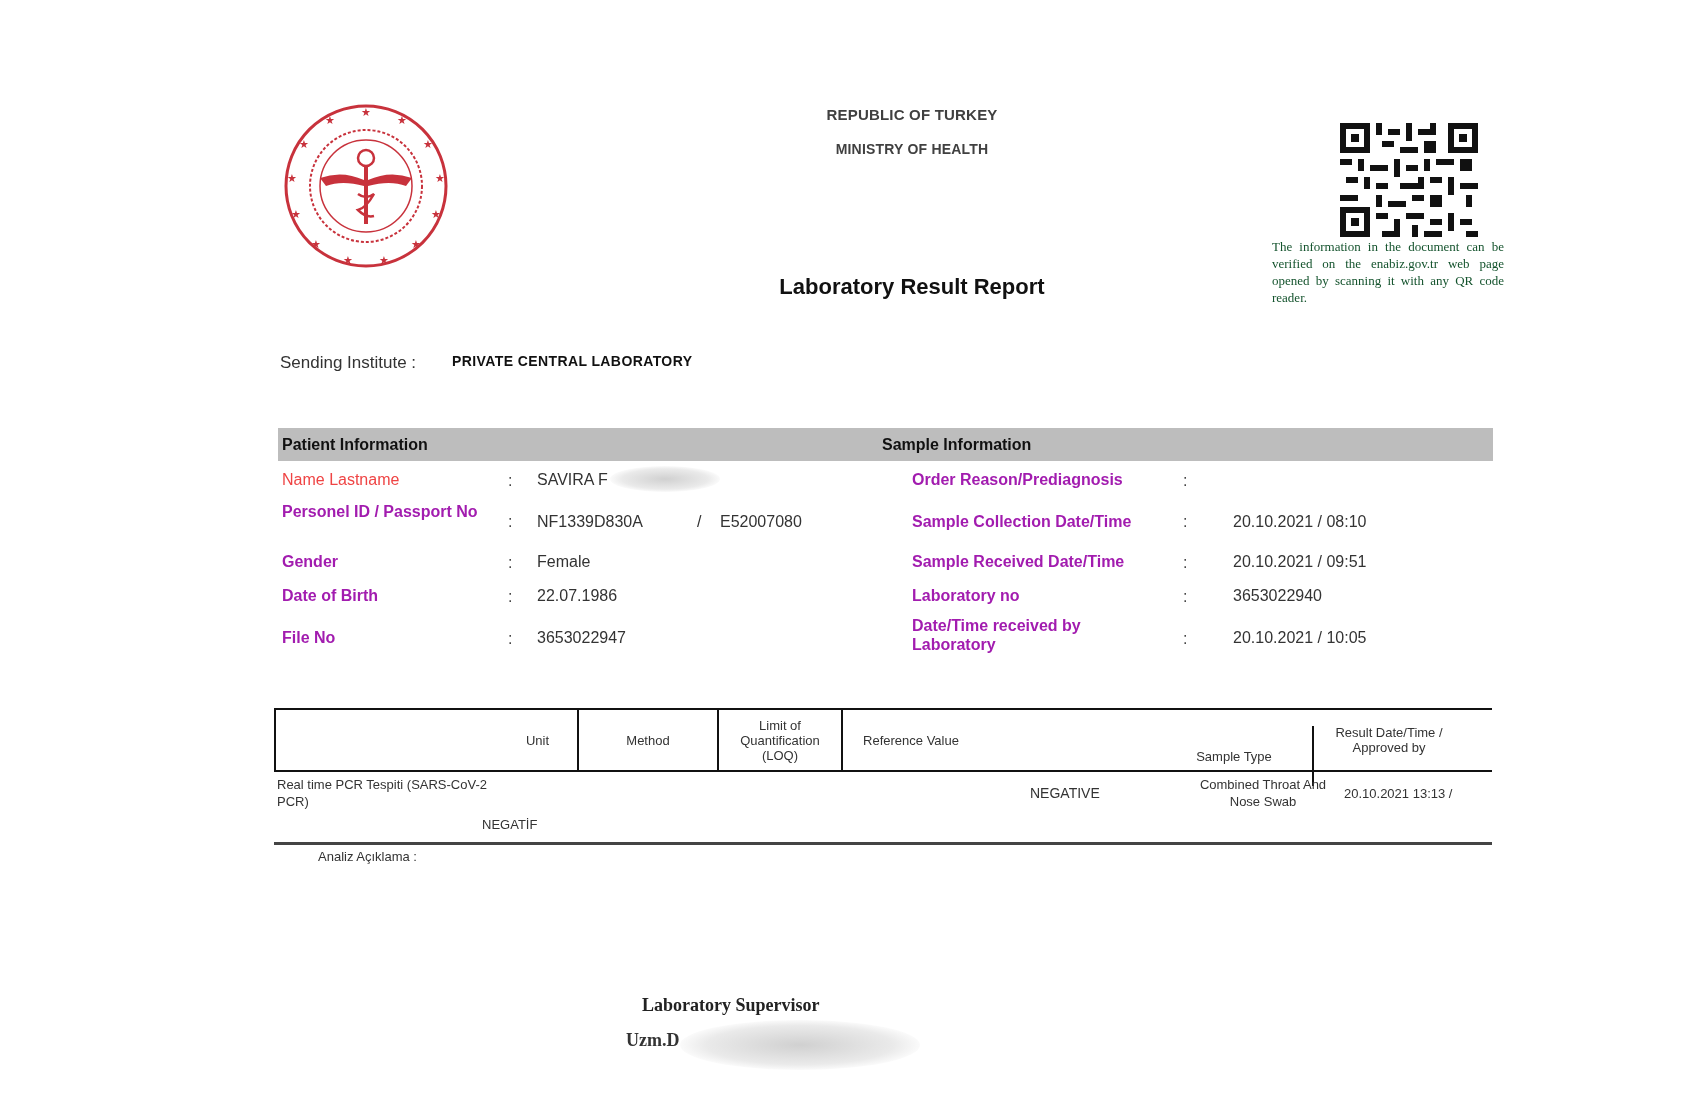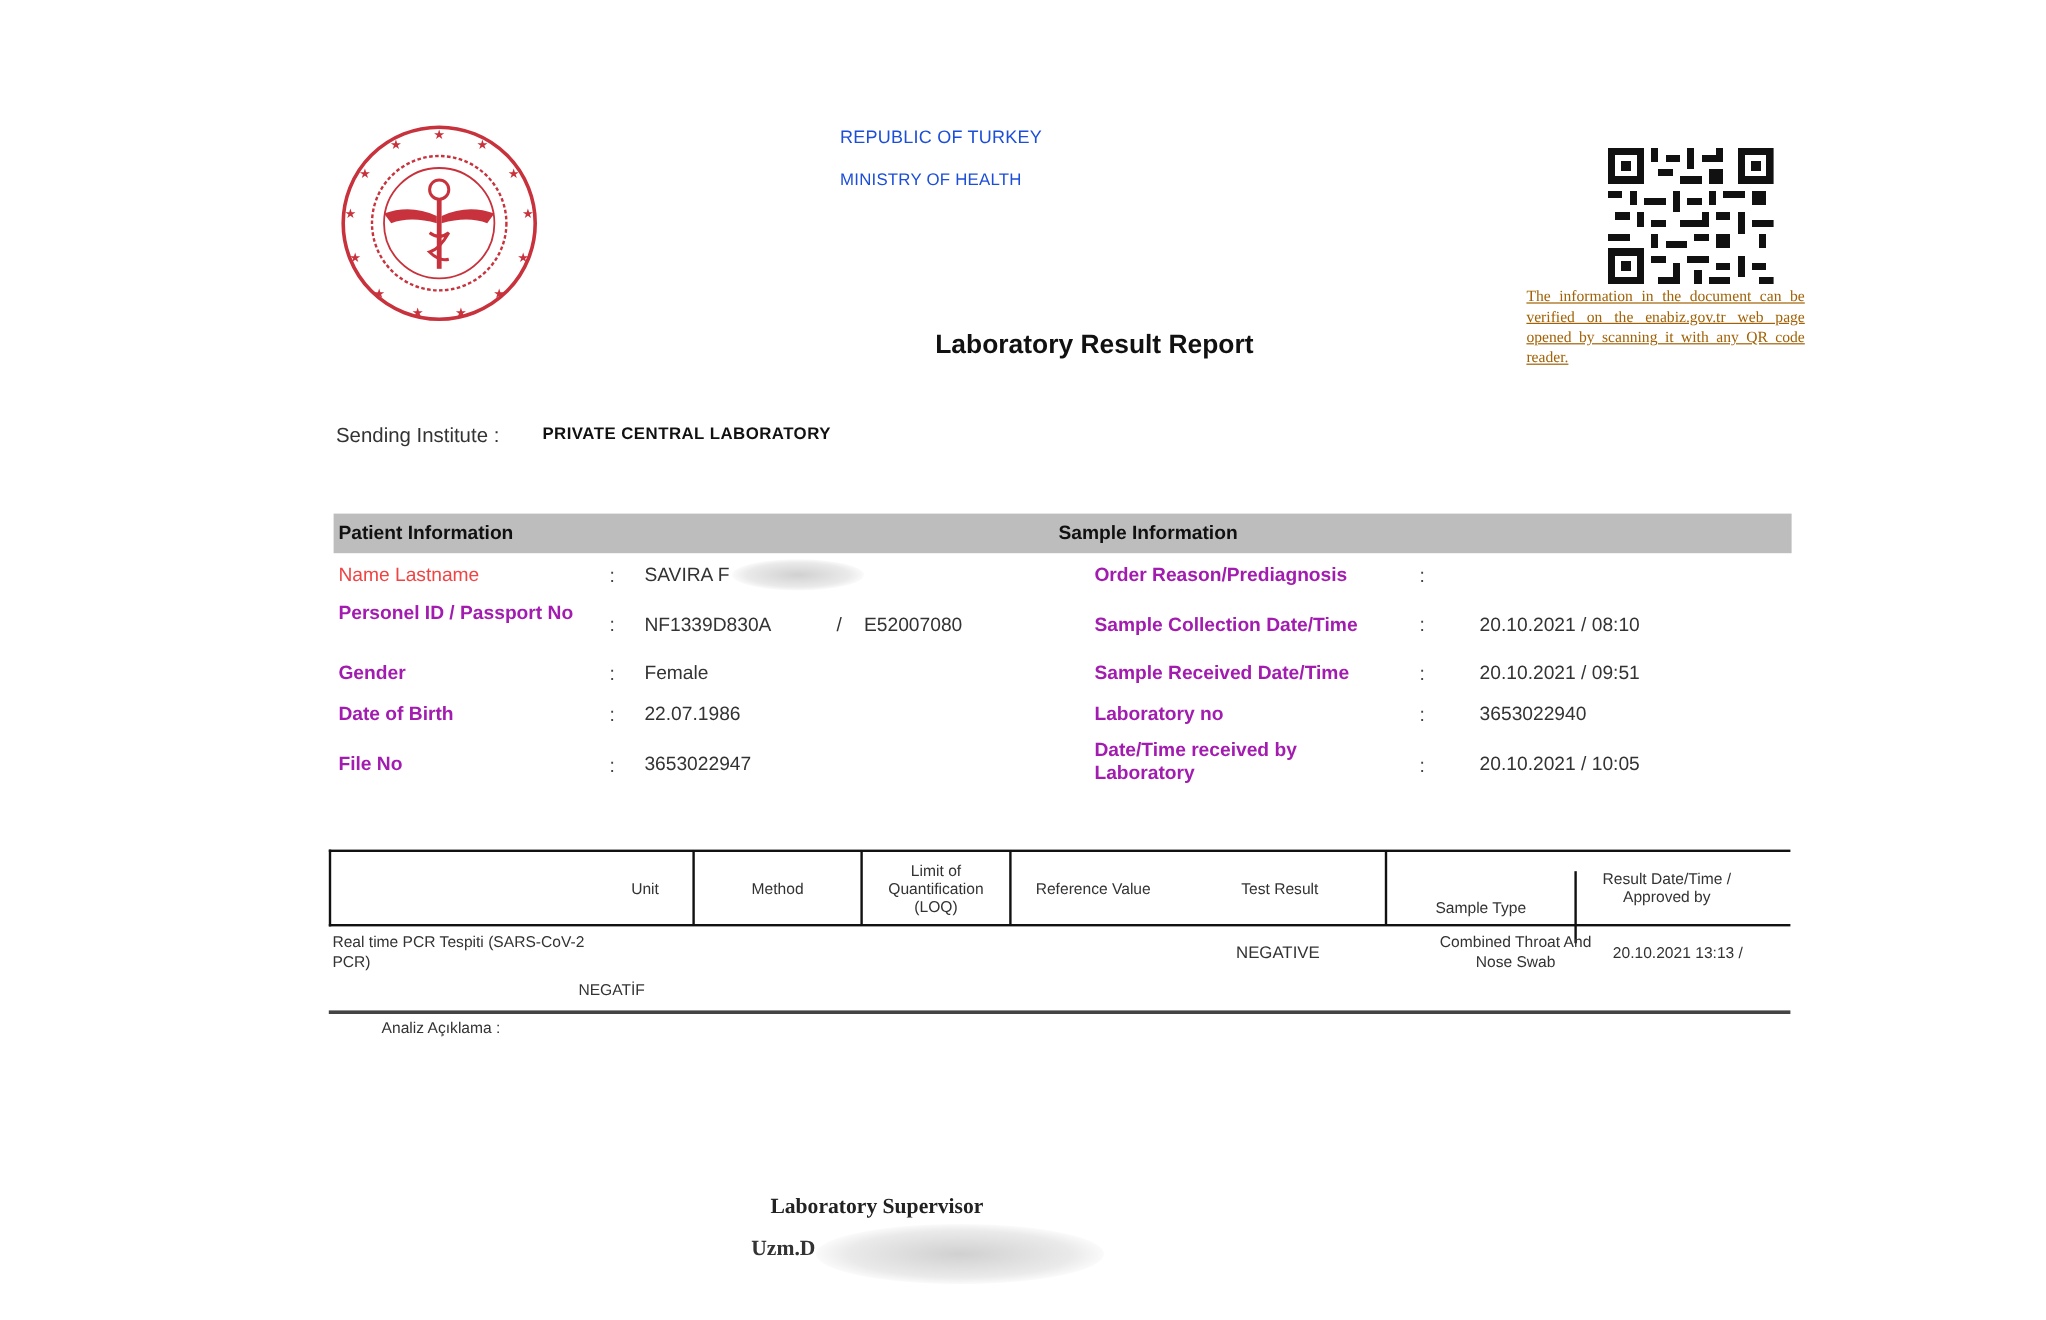--- a/index.html
+++ b/index.html
@@ -4,29 +4,29 @@
 <style>
   html, body { margin:0; padding:0; }
   body { width:1705px; height:1100px; background:#ffffff; position:relative; overflow:hidden;
          font-family:"Liberation Sans", "DejaVu Sans", sans-serif; color:#111; }
   .abs { position:absolute; }
 
   
   .seal { left:280px; top:100px; width:172px; height:172px; }
 
   
-  .hdr-line { left:700px; width:424px; text-align:left; font-weight:normal; font-size:15px; letter-spacing:0.2px; color:#1d4ed8; }
+  .hdr-line { left:700px; width:424px; text-align:center; font-weight:bold; font-size:15px; letter-spacing:0.2px; color:#404040; }
   .hdr-1 { top:106px; }
   .hdr-2 { top:141px; font-size:14px; }
   .title { left:700px; width:424px; top:274px; text-align:center; font-weight:bold; font-size:22px; color:#111; }
 
   
   .qr { left:1340px; top:122px; width:138px; height:116px; }
   .qr-caption { left:1272px; top:238px; width:232px; font-family:"Liberation Serif", serif; font-size:13px; line-height:17px;
-                text-align:justify; color:#a16207;text-decoration:underline; }
+                text-align:justify; color:#14532d; }
 
   
   .send-label { left:280px; top:353px; font-size:17px; color:#333; }
   .send-value { left:452px; top:353px; font-size:14px; font-weight:bold; letter-spacing:0.4px; color:#111; }
 
   
   .section-bar { left:278px; top:428px; width:1215px; height:33px; background:#bdbdbd; }
   .bar-label { top:436px; font-size:16px; font-weight:bold; color:#111; }
   .bar-left { left:282px; }
   .bar-right { left:882px; }
@@ -192,21 +192,20 @@
 
 <div class="abs lbl" style="left:912px; top:616px; width:210px;">Date/Time received by Laboratory</div>
 <div class="abs colon" style="left:1183px; top:630px;">:</div>
 <div class="abs val" style="left:1233px; top:628px;">20.10.2021 / 10:05</div>
 
 <div class="abs tbl">
   <div class="th bordered" style="left:222px; width:81px;">Unit</div>
   <div class="th bordered" style="left:303px; width:140px;">Method</div>
   <div class="th bordered" style="left:443px; width:124px; padding:0 4px;">Limit of Quantification (LOQ)</div>
   <div class="th" style="left:567px; width:136px;">Reference Value</div>
-  <div class="th bordered" style="left:703px; width:177px;">Test Result</div>
   <div class="th bordered" style="left:880px; width:158px;margin-top:16px;">Sample Type</div>
   <div class="th" style="left:1038px; width:150px; padding:0 4px;">Result Date/Time / Approved by</div>
 </div>
 
 <div class="abs cell" style="left:277px; top:776px; width:220px;">Real time PCR Tespiti (SARS-CoV-2 PCR)</div>
 <div class="abs cell" style="left:318px; top:816px;margin-top:32px;">Analiz Açıklama :</div>
 <div class="abs cell" style="left:482px; top:816px;">NEGATİF</div>
 <div class="abs cell" style="left:1030px; top:785px; font-size:14px;">NEGATIVE</div>
 <div class="abs cell" style="left:1190px; top:776px; width:146px; text-align:center;">Combined Throat And Nose Swab</div>
 <div class="abs cell" style="left:1344px; top:785px; width:150px; white-space:nowrap; overflow:hidden;">20.10.2021 13:13 /</div>

